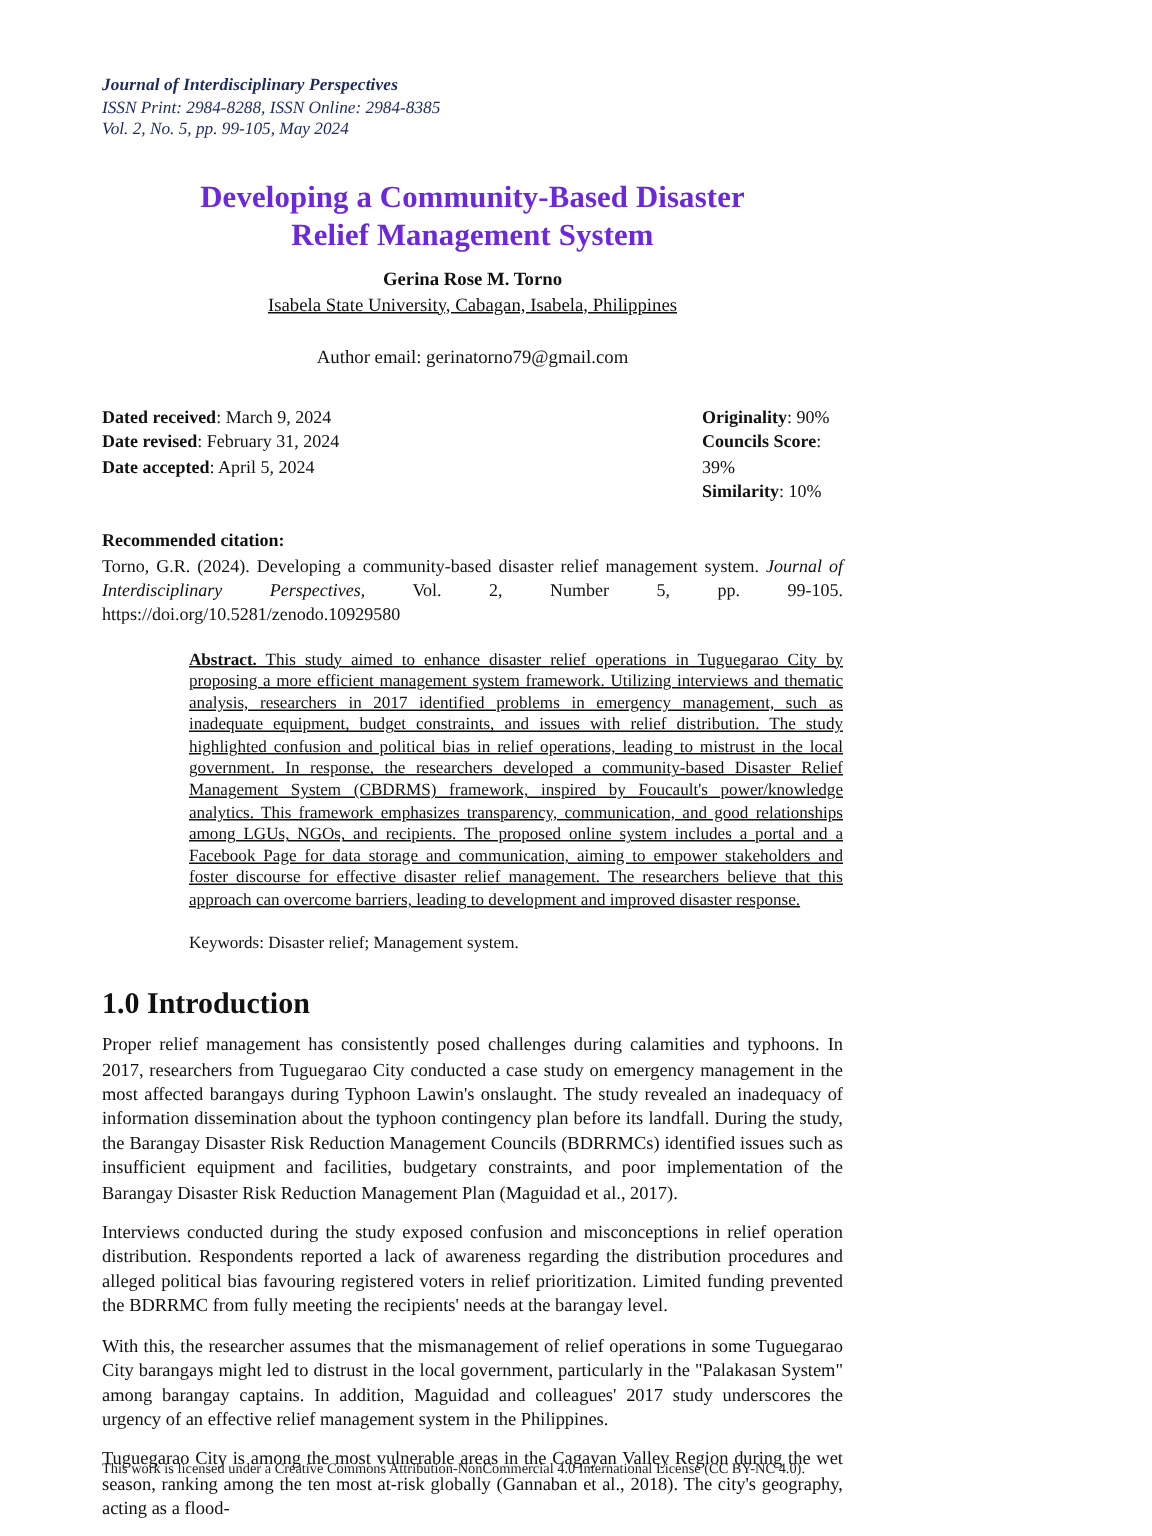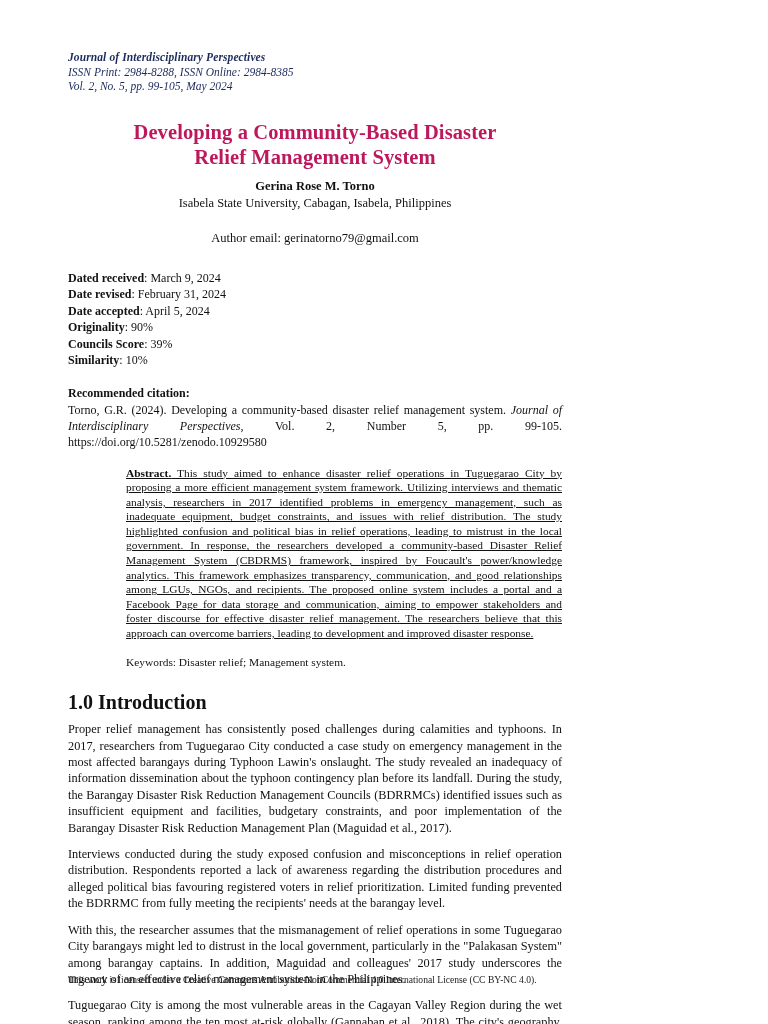--- a/index.html
+++ b/index.html
@@ -39,47 +39,47 @@
   .masthead .line {
     white-space: nowrap;
   }
 
   
   .title-block {
     text-align: center;
     margin-top: 26px;
   }
   .paper-title {
-    color: #be185d;
+    color: #6d28d9;
     font-size: 20.5px;
     font-weight: bold;
     line-height: 25px;
     letter-spacing: .1px;
   }
   .author-name {
     margin-top: 9px;
     font-size: 12.5px;
     font-weight: bold;
   }
   .affiliation {
     margin-top: 2px;
     font-size: 12.5px;
+    text-decoration: underline;
   }
   .author-email {
     margin-top: 20px;
     font-size: 12.5px;
   }
 
   
   .meta-grid {
     margin-top: 24px;
     display: flex;
     font-size: 12px;
     line-height: 16.5px;
-    flex-direction: column;
   }
   .meta-col-left { width: 400px; }
   .meta-col-right { flex: 1; }
   .meta-row b { font-weight: bold; }
 
   
   .citation {
     margin-top: 16px;
     font-size: 12px;
     line-height: 16px;

